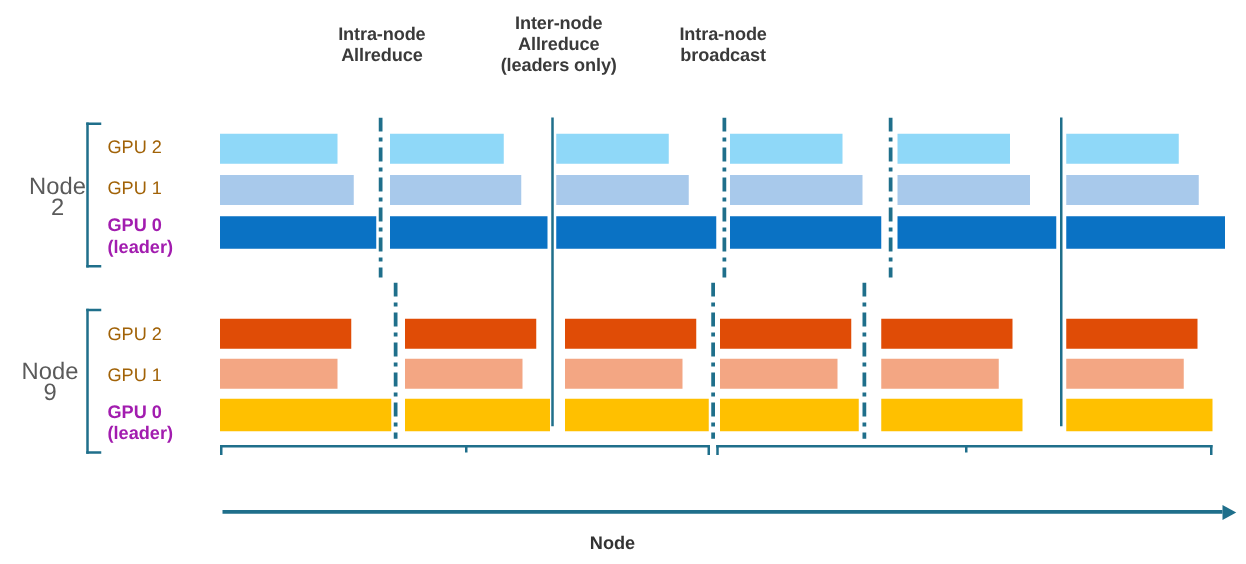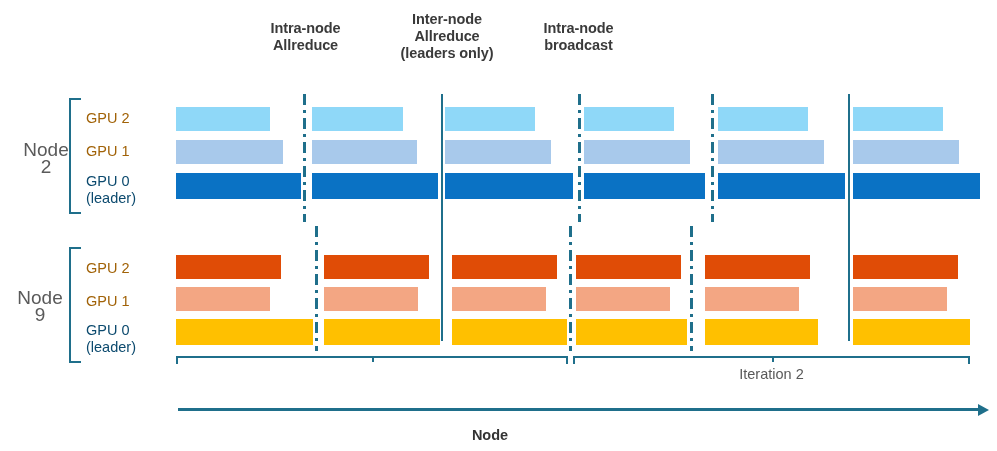--- a/index.html
+++ b/index.html
@@ -35,22 +35,22 @@
 
   
   .gpu-label {
     position: absolute;
     font-size: 14.5px;
     color: #a16207;
     line-height: 17px;
     white-space: pre-line;
   }
   .gpu-label.leader {
-    font-weight: normal;
-    color: #0c4a6e;
+    font-weight: bold;
+    color: #a21caf;
   }
   .node-label {
     position: absolute;
     font-size: 19px;
     color: #5a5a5a;
     line-height: 17px;
     text-align: center;
     white-space: pre-line;
   }
 
@@ -198,17 +198,16 @@
     <div class="divider-solid" style="left: 441px; top: 90px; height: 247px;"></div>
     <div class="divider-dashdot" style="left: 578px; top: 90px; height: 128px;"></div>
     <div class="divider-dashdot" style="left: 569px; top: 222px; height: 125px;"></div>
     <div class="divider-dashdot" style="left: 711px; top: 90px; height: 128px;"></div>
     <div class="divider-dashdot" style="left: 690px; top: 222px; height: 125px;"></div>
     <div class="divider-solid" style="left: 848px; top: 90px; height: 247px;"></div>
     <div class="iter-bracket" style="left: 176px; top: 352px; width: 392px;"></div>
     <div class="iter-tick" style="left: 372px; top: 352px;"></div>
     <div class="iter-bracket" style="left: 573px; top: 352px; width: 397px;"></div>
     <div class="iter-tick" style="left: 771.5px; top: 352px;"></div>
-    <div class="iter-label" style="left: 573px; top: 362px; width: 397px;">Iteration 2</div>
     <div class="axis-line" style="left: 178px; top: 404px; width: 800px;"></div>
     <div class="axis-arrow" style="left: 978px; top: 400px;"></div>
     <div class="axis-title" style="left: 430px; top: 423px; width: 120px;">Node</div>
   </div>
 
 </body></html>

